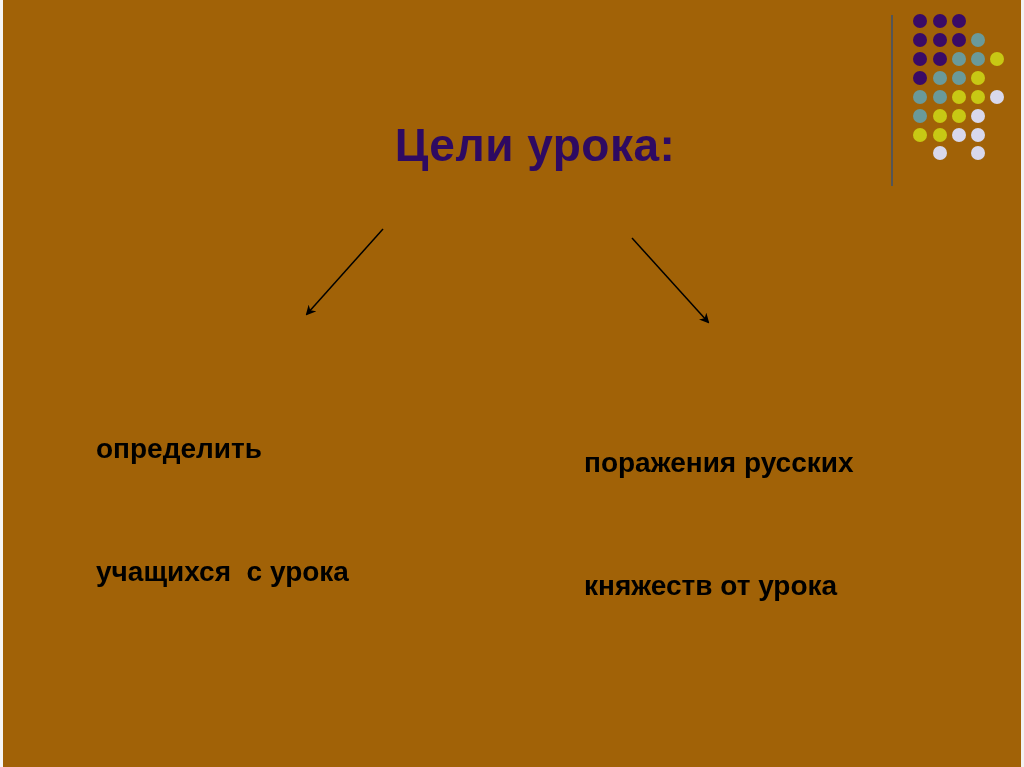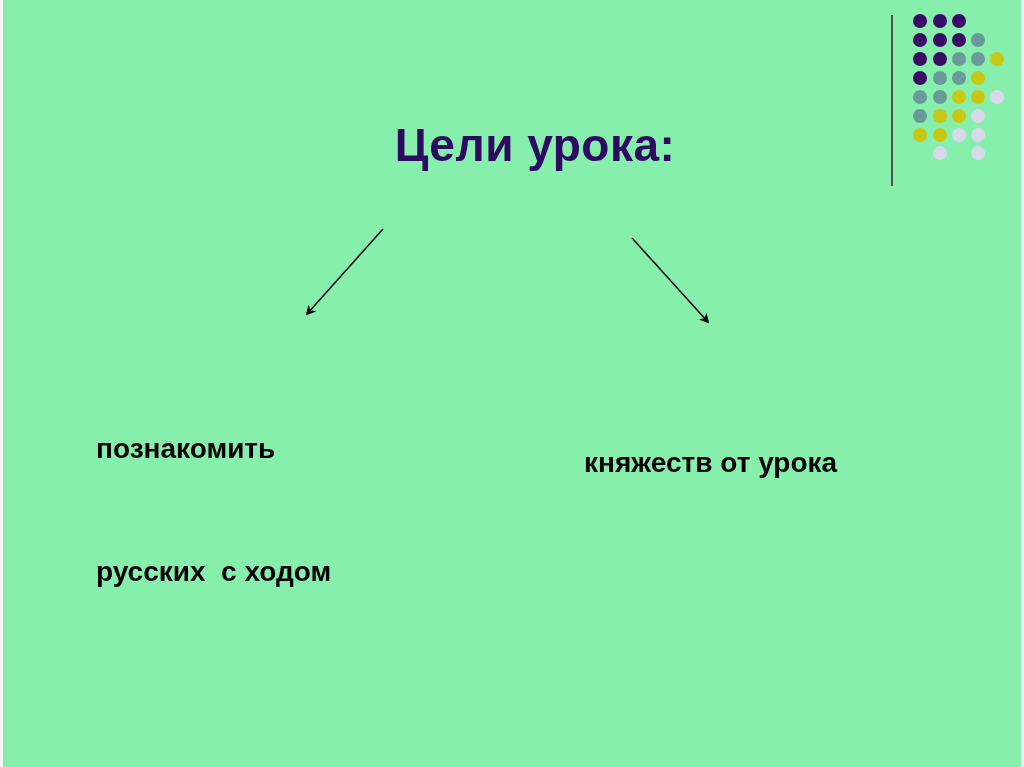--- a/index.html
+++ b/index.html
@@ -1,19 +1,19 @@
 <!DOCTYPE html>
 <html><head>
 <meta charset="utf-8">
 <style>
   html, body { margin: 0; padding: 0; background: #ffffff; }
   body { width: 1024px; height: 767px; position: relative; overflow: hidden; }
   .slide {
     position: absolute; left: 0; top: 0; width: 1024px; height: 767px;
-    background: #86efac;
+    background: #a16207;
     box-shadow: inset -3px 0 0 #f2f2f2, inset 3px 0 0 #f6f6f6;
     text-decoration: underline;
   }
   .vline {
     position: absolute; left: 891px; top: 15px; width: 2px; height: 171px;
     background: #555555;
   }
   .dots { position: absolute; left: 0; top: 0; }
   .dot {
     position: absolute; width: 14px; height: 14px; border-radius: 50%;
@@ -79,22 +79,23 @@
     <defs>
       <marker id="ah" markerWidth="10" markerHeight="10" refX="8" refY="5" orient="auto" markerUnits="userSpaceOnUse">
         <path d="M0,0 L10,5 L0,10 L3,5 z" fill="#000"></path>
       </marker>
     </defs>
     <line id="arrow0" stroke="#000" stroke-width="1.5" marker-end="url(#ah)" x1="383" y1="229" x2="307" y2="314"></line>
     <line id="arrow1" stroke="#000" stroke-width="1.5" marker-end="url(#ah)" x1="632" y1="238" x2="708" y2="322"></line>
   </svg>
 
   <div class="goal goal-left">
-    <div>познакомить</div>
-    <div>русских  с ходом</div>
+    <div>определить</div>
+    <div>учащихся  с урока</div>
     
   </div>
 
   <div class="goal goal-right">
+    <div>поражения русских</div>
     <div>княжеств от урока</div>
     
   </div>
 </div>
 
 </body></html>

